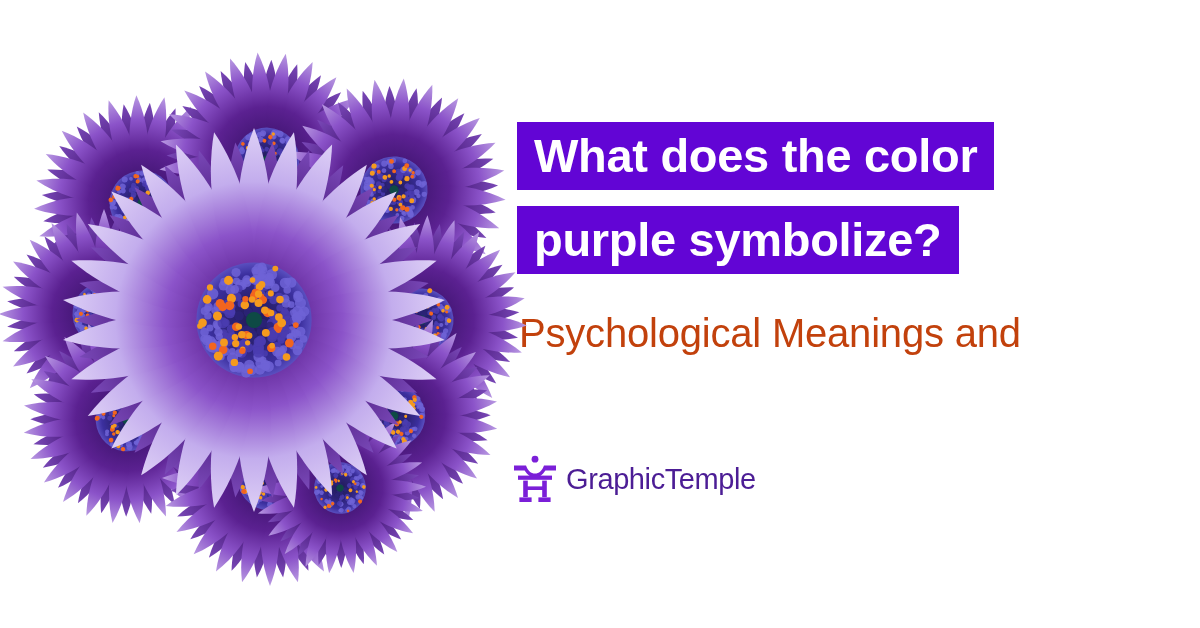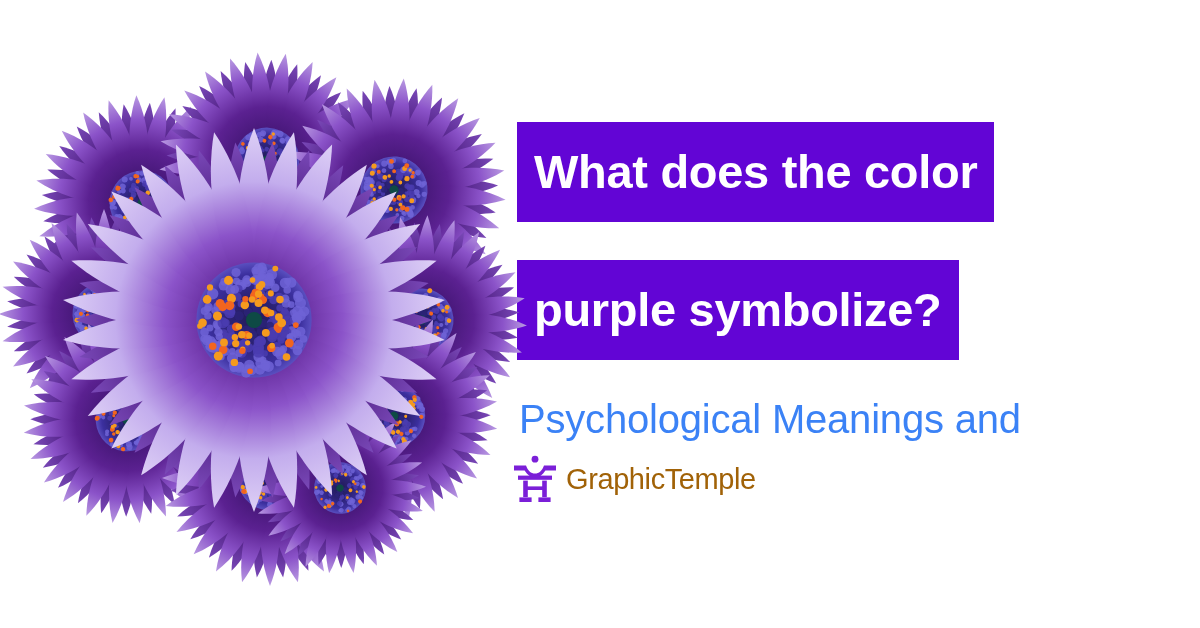--- a/index.html
+++ b/index.html
@@ -46,49 +46,49 @@
     width: 640px;
   }
   .title-line {
     display: inline-block;
     background: #6205d5;
     color: #ffffff;
     font-size: 47px;
     font-weight: bold;
     letter-spacing: -0.3px;
     line-height: 68px;
-    padding: 16px 17px;
+    padding: 0 17px;
     margin: 0;
     white-space: nowrap;
   }
   .title-wrap-1 { margin-bottom: 0; }
-  .title-wrap-2 { margin-top: 38px; }
+  .title-wrap-2 { margin-top: 16px; }
 
   .subtitle {
     margin: 28px 0 0 2px;
-    color: #3b82f6;
+    color: #c2410c;
     font-size: 40px;
     font-weight: 500;
     line-height: 63px;
     letter-spacing: -0.2px;
   }
   .subtitle div { white-space: nowrap; }
 
   
   .logo {
     position: absolute;
     left: 512px;
     top: 455px;
     display: flex;
     align-items: center;
     gap: 8px;
   }
   .logo-mark { width: 46px; height: 48px; display: block; }
   .logo-text {
-    color: #a16207;
+    color: #4c1d95;
     font-size: 29px;
     font-weight: 500;
     letter-spacing: -0.4px;
     line-height: 1;
     white-space: nowrap;
   }
 </style>
 </head>
 <body>
 

